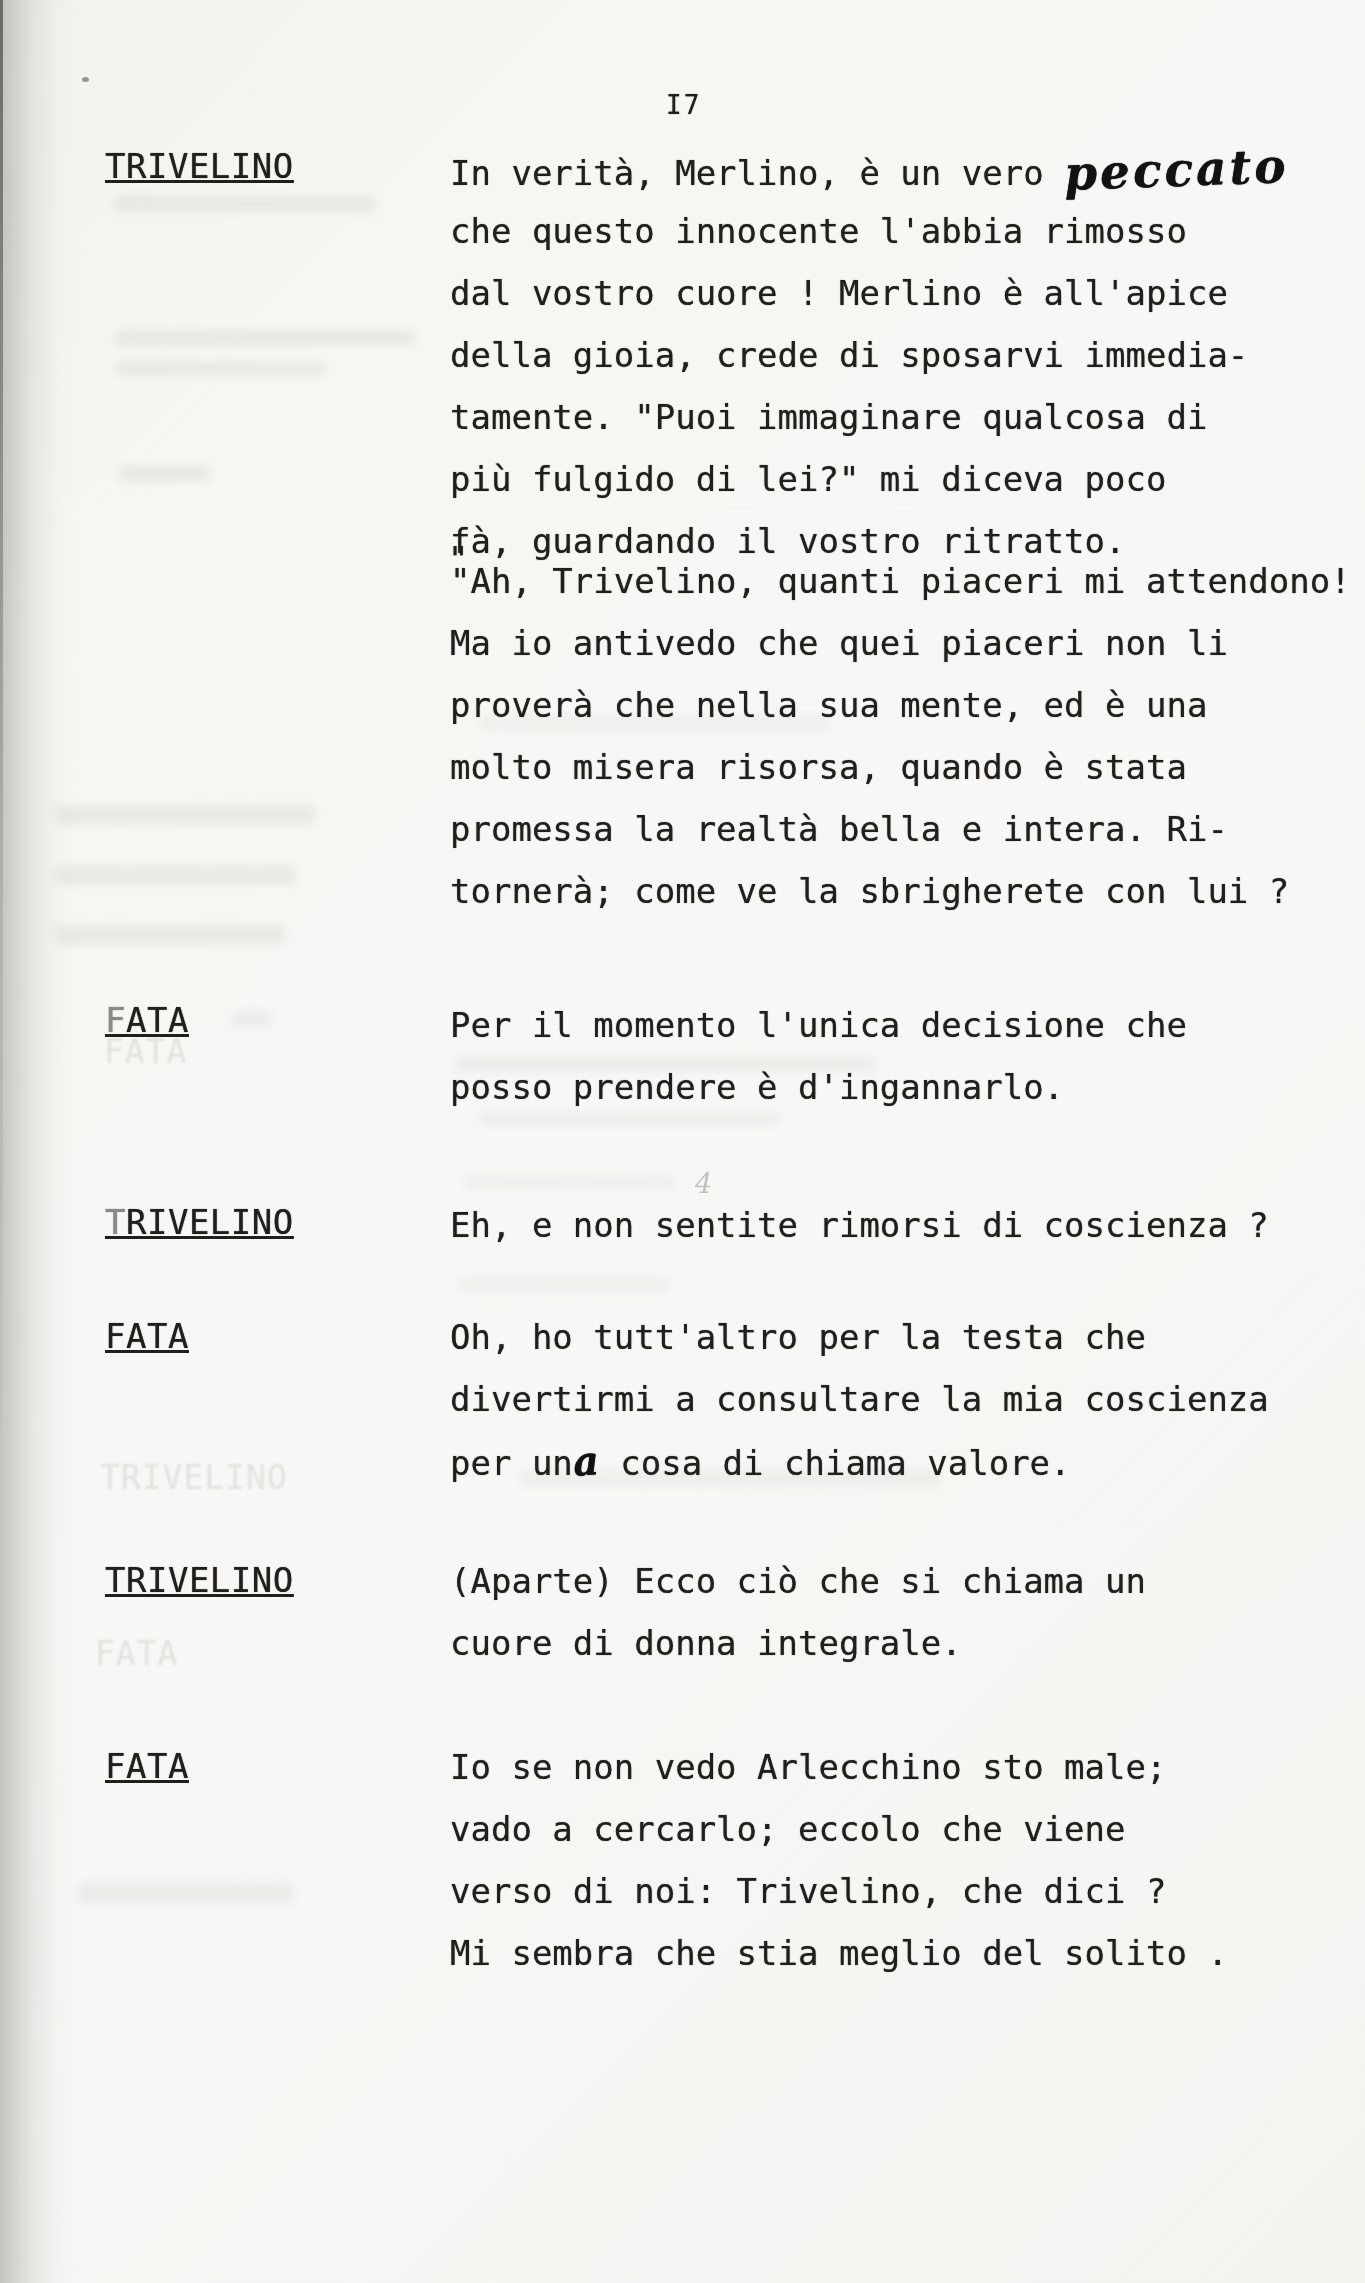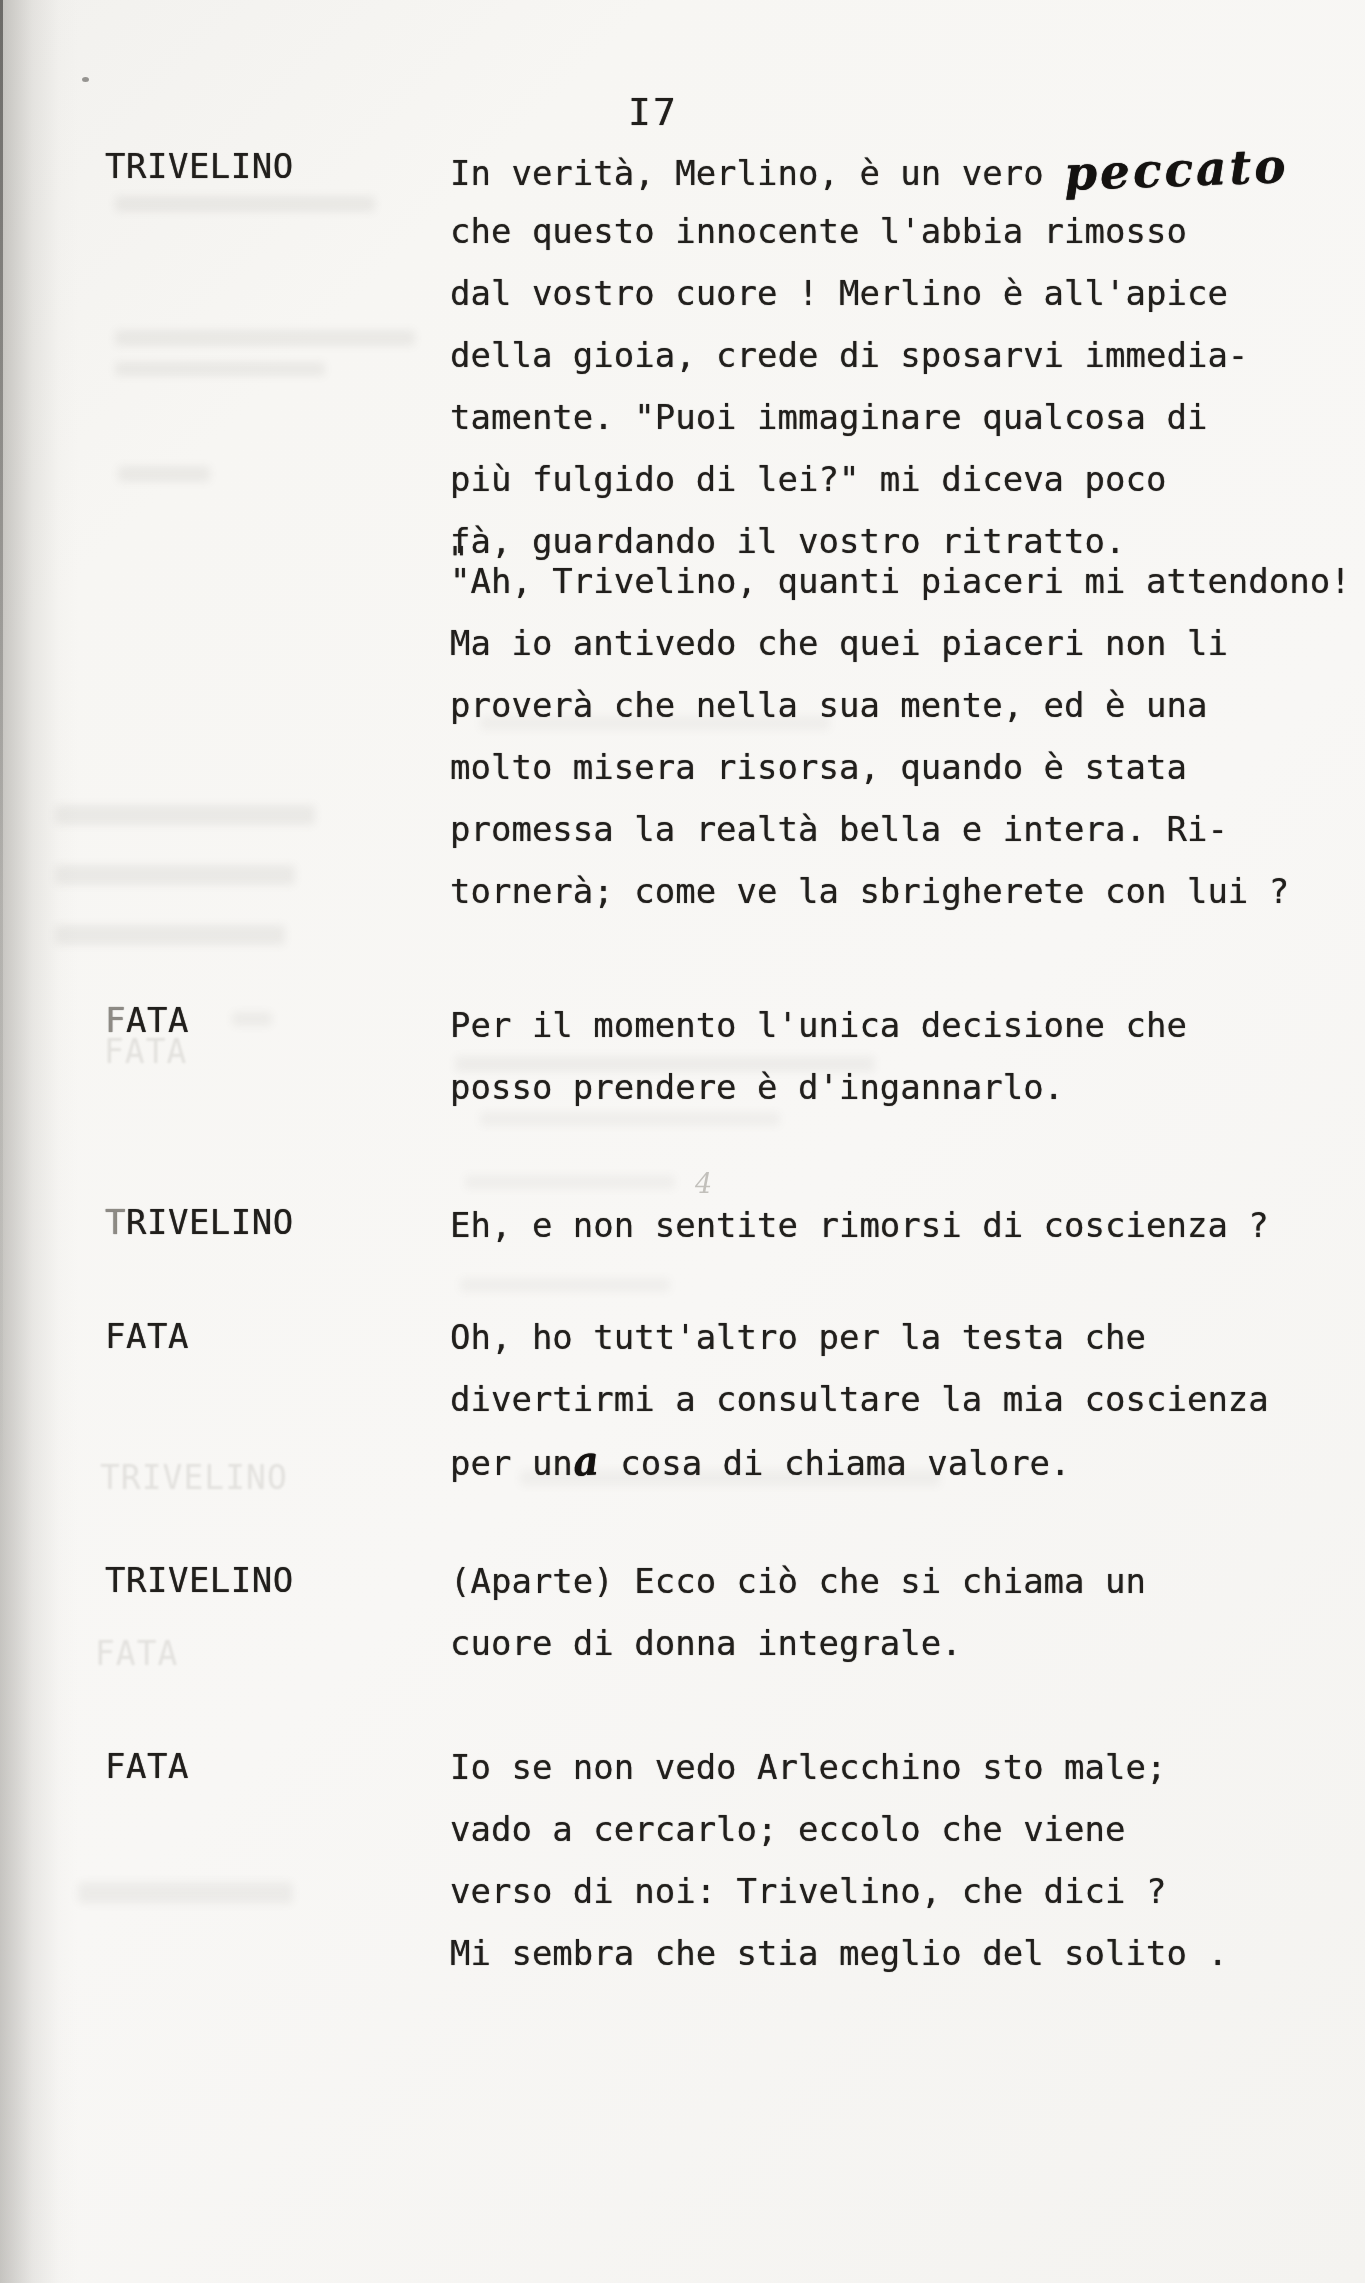--- a/index.html
+++ b/index.html
@@ -16,29 +16,30 @@
     position:absolute; left:0; top:0; width:78px; height:100%;
     background: linear-gradient(to right, rgba(122,119,113,0.40), rgba(160,157,151,0.18) 42%, rgba(200,198,193,0.06) 75%, transparent);
     pointer-events:none;
   }
   .edge-line {
     position:absolute; left:0; top:0; width:3px; height:1500px;
     background: linear-gradient(to bottom, rgba(35,34,32,0.55), rgba(35,34,32,0.12) 60%, rgba(35,34,32,0));
     pointer-events:none;
   }
   .pagenum {
-    position:absolute; left:628px; top:90px;
-    font-size:38px; letter-spacing:2px;
+    position:absolute; left:666px; top:90px;
+    font-size:26px; letter-spacing:2px;
     text-shadow:0 0 1px rgba(25,23,20,0.8);
   }
   .speaker {
     position:absolute; left:105px;
     font-size:34px; letter-spacing:0.5px;
     text-shadow:0 0 1px rgba(25,23,20,0.75);
     white-space:nowrap;
+    text-decoration:underline;
   }
   .speaker.faded-first::first-letter { color:#8d8a84; }
   .dialogue {
     position:absolute; left:450px; width:935px;
     font-size:34px; line-height:62px;
     text-shadow:0 0 1px rgba(25,23,20,0.7);
     white-space:nowrap;
   }
   .dialogue .line { height:62px; }
   .dialogue .line.pullup { margin-top:-22px; }

